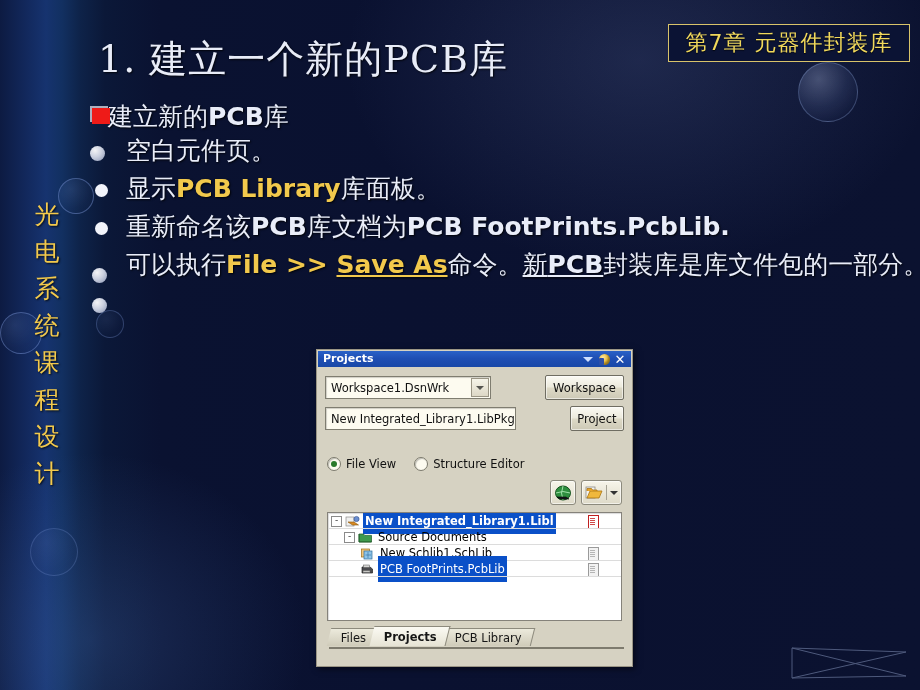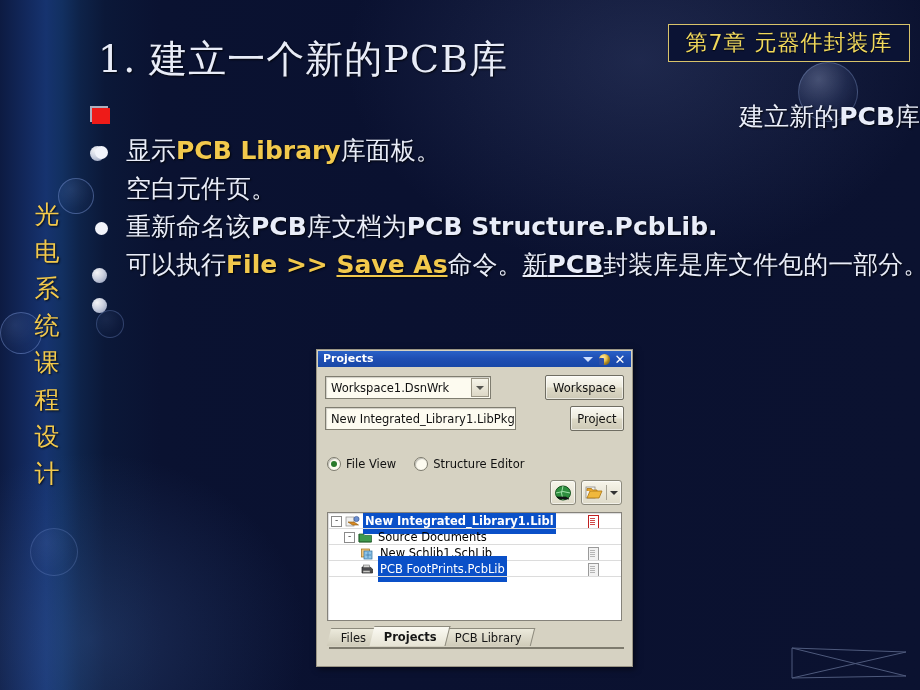--- a/index.html
+++ b/index.html
@@ -47,21 +47,21 @@
     color:#f2c94c;font-size:25px;line-height:37px;text-align:center;
     font-family:"DejaVu Serif","Liberation Serif",serif;
     text-shadow:1px 1px 2px rgba(0,0,0,.8);
   }
   #side-vertical-text span{display:block;}
 
   
   #body-content{position:absolute;left:92px;top:100px;width:828px;}
   .line{white-space:nowrap;color:#e9edf9;text-shadow:1px 1px 2px rgba(0,0,0,.85);
         font-family:"DejaVu Sans","Liberation Sans",sans-serif;}
-  .l-sq{position:relative;font-size:25px;height:34px;padding-left:34px;text-align:right;}
+  .l-sq{position:relative;font-size:25px;height:34px;padding-left:16px;}
   .l-sq .mk{position:absolute;left:0;top:8px;width:18px;height:16px;background:#ee1b18;
             box-shadow:-2px -2px 0 0 rgba(225,225,235,.75);}
   .l-b{position:relative;font-size:25px;height:38px;padding-left:34px;}
   .l-b .mk{position:absolute;left:3px;top:12px;width:13px;height:13px;border-radius:50%;background:#f2f4fb;}
   .l-plain{font-size:25px;height:38px;padding-left:34px;}
   .hl{color:#f2c94c;}
   .bold{font-weight:bold;}
   .und{text-decoration:underline;}
 
   
@@ -182,23 +182,23 @@
       <span>系</span>
       <span>统</span>
       <span>课</span>
       <span>程</span>
       <span>设</span>
       <span>计</span>
     </div>
 
   <div id="body-content">
       <div class="line l-sq"><span class="mk"></span><span class="">建立新的</span><span class="bold">PCB</span><span class="">库</span></div>
+      <div class="line l-plain"><span class="">空白元件页。</span></div>
       <div class="line l-b"><span class="mk"></span><span class="">显示</span><span class="hl bold">PCB Library</span><span class="">库面板。</span></div>
-      <div class="line l-plain"><span class="">空白元件页。</span></div>
-      <div class="line l-b"><span class="mk"></span><span class="">重新命名该</span><span class="bold">PCB</span><span class="">库文档为</span><span class="bold">PCB Structure.PcbLib.</span></div>
+      <div class="line l-b"><span class="mk"></span><span class="">重新命名该</span><span class="bold">PCB</span><span class="">库文档为</span><span class="bold">PCB FootPrints.PcbLib.</span></div>
       <div class="line l-plain"><span class="">可以执行</span><span class="hl bold">File &gt;&gt; </span><span class="hl bold und">Save As</span><span class="">命令。</span><span class="und">新</span><span class="bold und">PCB</span><span class="">封装库是库文件包的一部分。</span></div>
     </div>
 
   <div id="projects-panel">
 
     <div id="panel-titlebar">
       <div id="panel-title">Projects</div>
       <div class="tb-ico">
           <span class="tri-dn"></span>
         </div>

